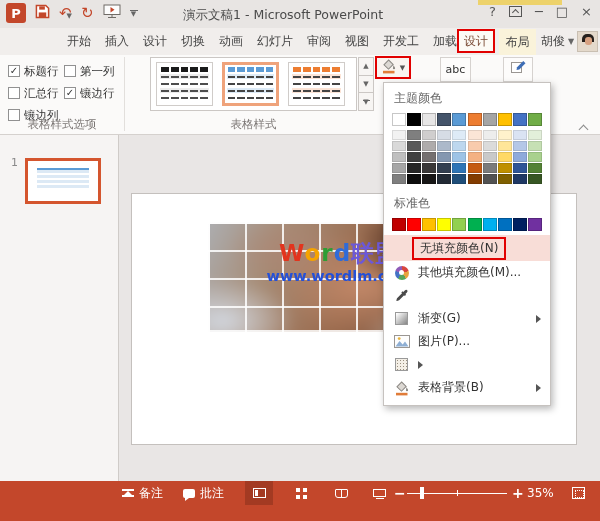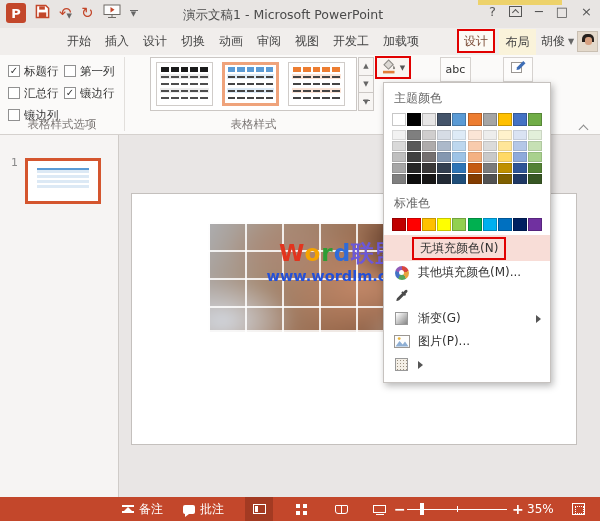--- a/index.html
+++ b/index.html
@@ -129,21 +129,21 @@
   .mi-arrow { width:0; height:0; border-left:5px solid #555; border-top:4px solid transparent;
     border-bottom:4px solid transparent; }
   .ic-wheel { width:14px; height:14px; border-radius:50%; position:relative;
     background:conic-gradient(#D8453E 0 72deg,#E8A33D 72deg 144deg,#58A55C 144deg 216deg,#4472C4 216deg 288deg,#8E5BB8 288deg 360deg); }
   .ic-wheel::after { content:''; position:absolute; inset:4.5px; background:#fff; border-radius:50%; }
   .ic-grad { width:13px; height:13px; border:1px solid #999;
     background:linear-gradient(135deg,#fff 5%,#8C8C8C 95%); }
   .ic-tex { width:13px; height:13px; border:1px solid #999; background-color:#F4EFE6;
     background-image:radial-gradient(#9A8F7F .8px, transparent .9px); background-size:3px 3px; }
   
-  .statusbar { position:absolute; bottom:0; left:0; right:0; height:24px; background:#C3472B; color:#fff; }
+  .statusbar { position:absolute; bottom:0; left:0; right:0; height:40px; background:#C3472B; color:#fff; }
   .sb-item { position:absolute; top:0; height:24px; display:flex; align-items:center; gap:5px;
     font-size:12px; color:#fff; }
   .ic-notes { width:12px; height:8px; border-top:2px solid #fff; border-bottom:2px solid #fff; position:relative; }
   .ic-notes::after { content:''; position:absolute; left:2px; top:0; width:0; height:0;
     border-left:4px solid transparent; border-right:4px solid transparent; border-bottom:4px solid #fff; }
   .ic-comment { width:12px; height:9px; background:#fff; border-radius:2px; position:relative; }
   .ic-comment::after { content:''; position:absolute; left:2px; bottom:-3px; width:0; height:0;
     border-top:3px solid #fff; border-right:4px solid transparent; }
   .sb-view { position:absolute; top:0; width:28px; height:24px; display:flex; align-items:center; justify-content:center; }
   .sb-view.active { background:#A33A22; }
@@ -205,20 +205,21 @@
   </div>
 </div>
 
 <div class="tabrow">
   <div class="main-tabs">
       <div class="tab">开始</div>
       <div class="tab">插入</div>
       <div class="tab">设计</div>
       <div class="tab">切换</div>
       <div class="tab">动画</div>
+      <div class="tab">幻灯片</div>
       <div class="tab">审阅</div>
       <div class="tab">视图</div>
       <div class="tab">开发工</div>
       <div class="tab">加载项</div>
     </div>
   <div class="ctx-design">设计</div>
   <div class="ctx-layout">布局</div>
   <div class="user-name">胡俊</div>
   <div class="user-caret">▼</div>
   <div class="avatar"></div>
@@ -544,20 +545,33 @@
           </svg>
         </span>
         <span class="mi-label">图片(P)...</span>
       </div>
       <div class="mitem">
         <span class="mi-icon">
           <span class="ic-tex"></span>
         </span>
         <span class="mi-arrow"></span>
       </div>
+      <div class="mitem">
+        <span class="mi-icon">
+          <svg width="16" height="16" viewBox="0 0 16 16">
+            <rect x="2" y="12.8" width="11.5" height="2.6" fill="#E07C39"></rect>
+            <g transform="rotate(-45 7.5 6.5)">
+              <rect x="4.2" y="3.4" width="6.6" height="6.4" fill="#DCD8D3" stroke="#8A8782"></rect>
+            </g>
+            <path d="M12.4 7.2c.9 1.2 1.7 2.2 1.7 3a1.1 1.1 0 0 1-2.2 0c0-.8.5-1.8.5-3z" fill="#8A8782"></path>
+          </svg>
+        </span>
+        <span class="mi-label">表格背景(B)</span>
+        <span class="mi-arrow"></span>
+      </div>
     </div>
 </div>
 
 <div class="statusbar">
   <div class="sb-item" style="left:122px">
     <span class="ic-notes"></span>
     <span>备注</span>
   </div>
   <div class="sb-item" style="left:183px">
     <span class="ic-comment"></span>

